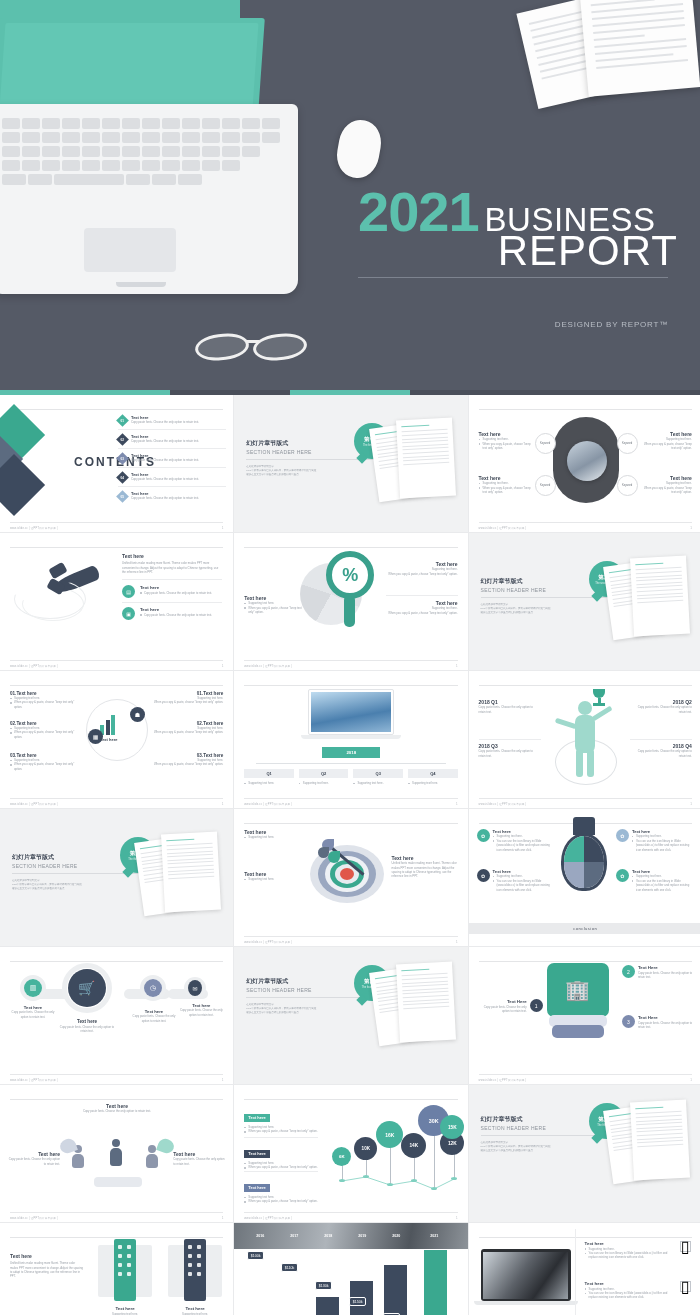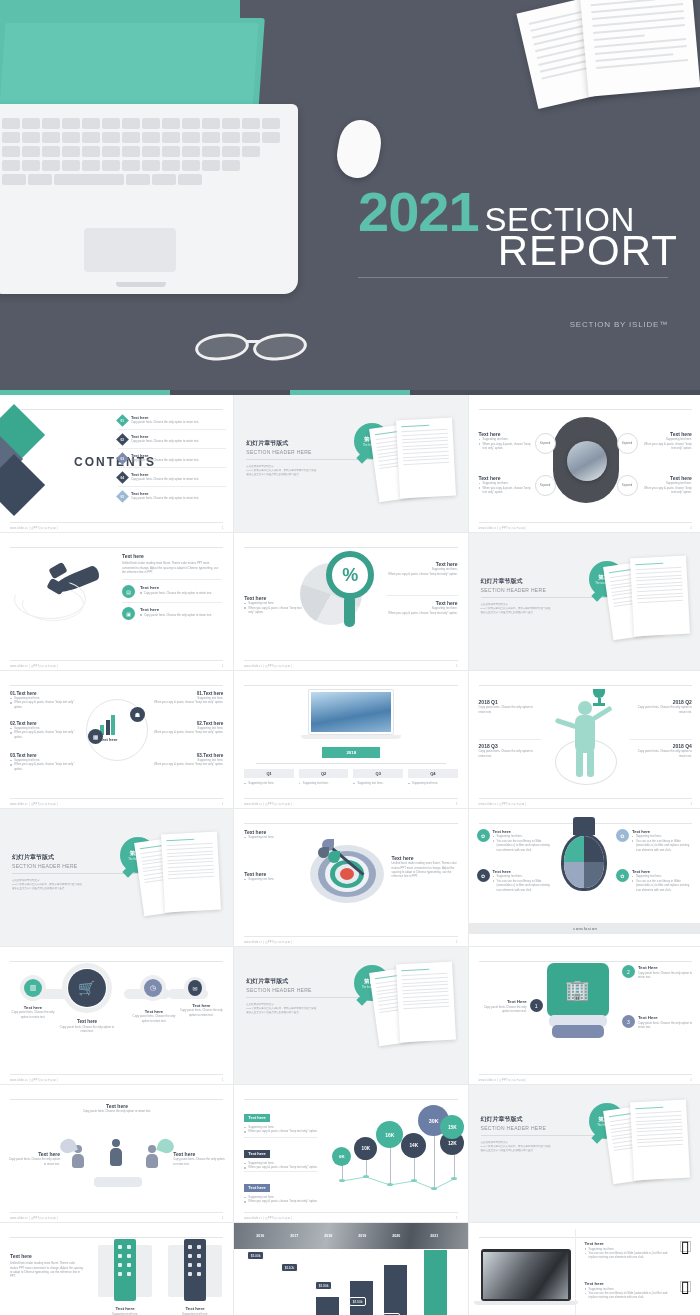--- a/index.html
+++ b/index.html
@@ -313,26 +313,26 @@
       <div class="line"></div>
         <div class="line"></div>
         <div class="line" style="width:85%"></div>
       <div class="line"></div>
     </div>
   </div>
 
   <div class="hero-title">
     <div class="tl-row">
       <span class="tl-2021">2021</span>
-      <span class="tl-business">SECTION</span>
+      <span class="tl-business">BUSINESS</span>
     </div>
     <div class="tl-report" style="text-align:right">REPORT</div>
   </div>
   <div class="hero-rule"></div>
-  <div class="hero-by">SECTION BY ISLIDE™</div>
+  <div class="hero-by">DESIGNED BY REPORT™</div>
 
   <div class="hero-bottombar">
     <div class="seg" style="left:0;width:170px"></div>
     <div class="seg" style="left:290px;width:120px"></div>
   </div>
 </div>
 
 <div class="grid">
 
   <div class="slide">

